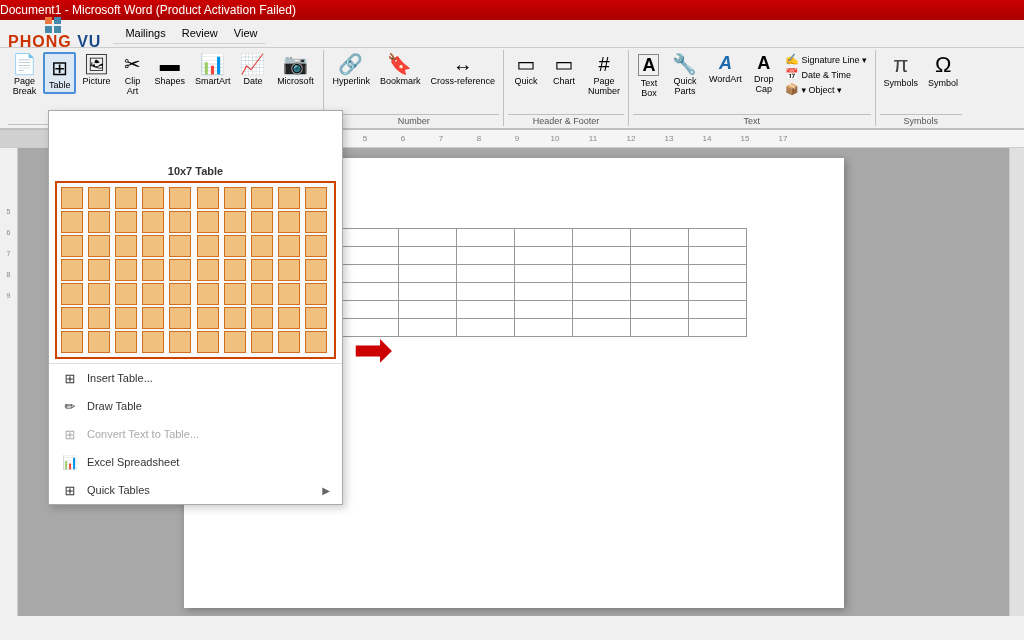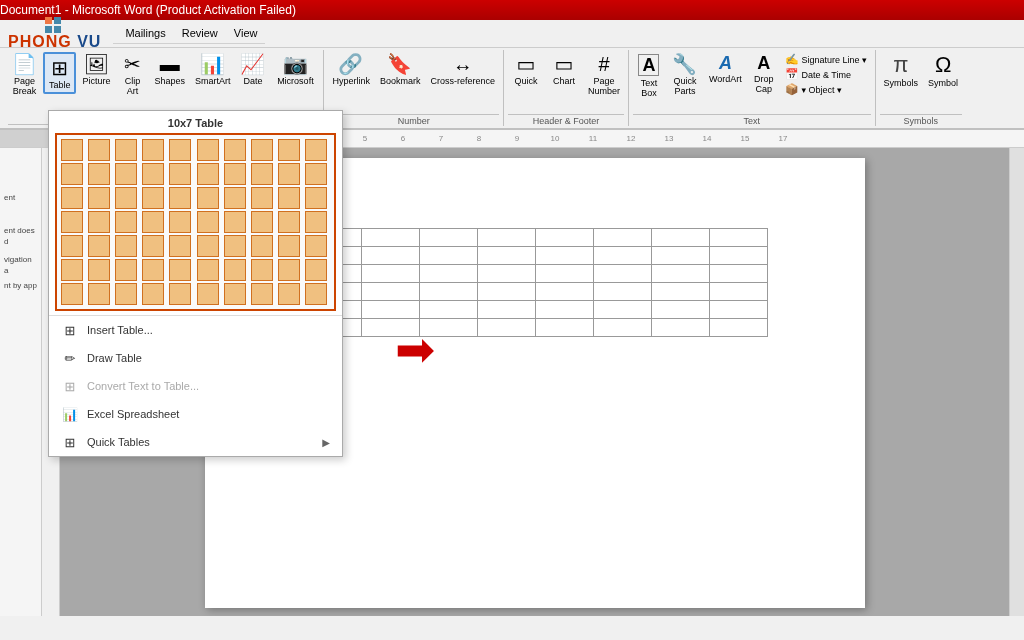--- a/index.html
+++ b/index.html
@@ -445,26 +445,20 @@
     <span style="width:38px;text-align:center;">12</span>
     <span style="width:38px;text-align:center;">13</span>
     <span style="width:38px;text-align:center;">14</span>
     <span style="width:38px;text-align:center;">15</span>
     <span style="width:38px;text-align:center;">17</span>
   </div>
 </div>
 
 <div id="main" style="display:flex;height:calc(640px - 172px);background:#a0a0a0;position:relative;">
 
-  <div id="left-sidebar" style="width:42px;background:#f5f5f5;border-right:1px solid #ccc;display:flex;flex-direction:column;align-items:flex-start;padding:4px 4px;font-size:8px;color:#444;gap:2px;">
-    <div style="margin-top:40px;font-size:8px;line-height:1.4;">ent</div>
-    <div style="margin-top:20px;font-size:8px;line-height:1.4;">ent does d</div>
-    <div style="margin-top:4px;font-size:8px;line-height:1.4;">vigation a</div>
-    <div style="margin-top:2px;font-size:8px;line-height:1.4;">nt by app</div>
-  </div>
 
   <div id="v-ruler" style="width:18px;background:#f0f0f0;border-right:1px solid #ccc;font-size:7px;color:#888;display:flex;flex-direction:column;align-items:center;padding-top:60px;gap:14px;">
     <span>5</span>
     <span>6</span>
     <span>7</span>
     <span>8</span>
     <span>9</span>
   </div>
 
   <div id="doc-area" style="flex:1;background:#a8a8a8;display:flex;justify-content:center;padding:10px;position:relative;overflow:hidden;">
@@ -544,21 +538,21 @@
 
     <div id="red-arrow" style="position:absolute;left:335px;top:178px;font-size:48px;color:#cc0000;z-index:50;line-height:1;">➡</div>
   </div>
 
   <div id="right-panel" style="width:15px;background:#e0e0e0;border-left:1px solid #ccc;"></div>
 </div>
 
 <div id="table-dropdown" style="position:absolute;left:48px;top:110px;background:white;border:1px solid #aaa;box-shadow:3px 3px 8px rgba(0,0,0,0.2);z-index:200;width:295px;">
 
   <div id="table-grid-area" style="padding:6px 6px 4px 6px;border-bottom:1px solid #ddd;">
-    <div id="table-grid-label" style="font-size:11px;font-weight:bold;color:#333;margin-bottom:4px;text-align:center;">10x7 Table</div>
+    <div id="table-grid-label" style="font-size:11px;font-weight:bold;color:#333;margin-bottom:4px;text-align:center;margin-top:48px;">10x7 Table</div>
     <div id="table-grid" style="display:grid;grid-template-columns:repeat(10,1fr);gap:2px;border:2px solid #cc4400;padding:4px;background:#fafafa;">
 
     <div style="width: 22px; height: 22px; border: 1px solid rgb(208, 112, 32); background: rgb(240, 192, 128); cursor: pointer;"></div>
         <div style="width: 22px; height: 22px; border: 1px solid rgb(208, 112, 32); background: rgb(240, 192, 128); cursor: pointer;"></div>
         <div style="width: 22px; height: 22px; border: 1px solid rgb(208, 112, 32); background: rgb(240, 192, 128); cursor: pointer;"></div>
         <div style="width: 22px; height: 22px; border: 1px solid rgb(208, 112, 32); background: rgb(240, 192, 128); cursor: pointer;"></div>
         <div style="width: 22px; height: 22px; border: 1px solid rgb(208, 112, 32); background: rgb(240, 192, 128); cursor: pointer;"></div>
         <div style="width: 22px; height: 22px; border: 1px solid rgb(208, 112, 32); background: rgb(240, 192, 128); cursor: pointer;"></div>
         <div style="width: 22px; height: 22px; border: 1px solid rgb(208, 112, 32); background: rgb(240, 192, 128); cursor: pointer;"></div>
         <div style="width: 22px; height: 22px; border: 1px solid rgb(208, 112, 32); background: rgb(240, 192, 128); cursor: pointer;"></div>

